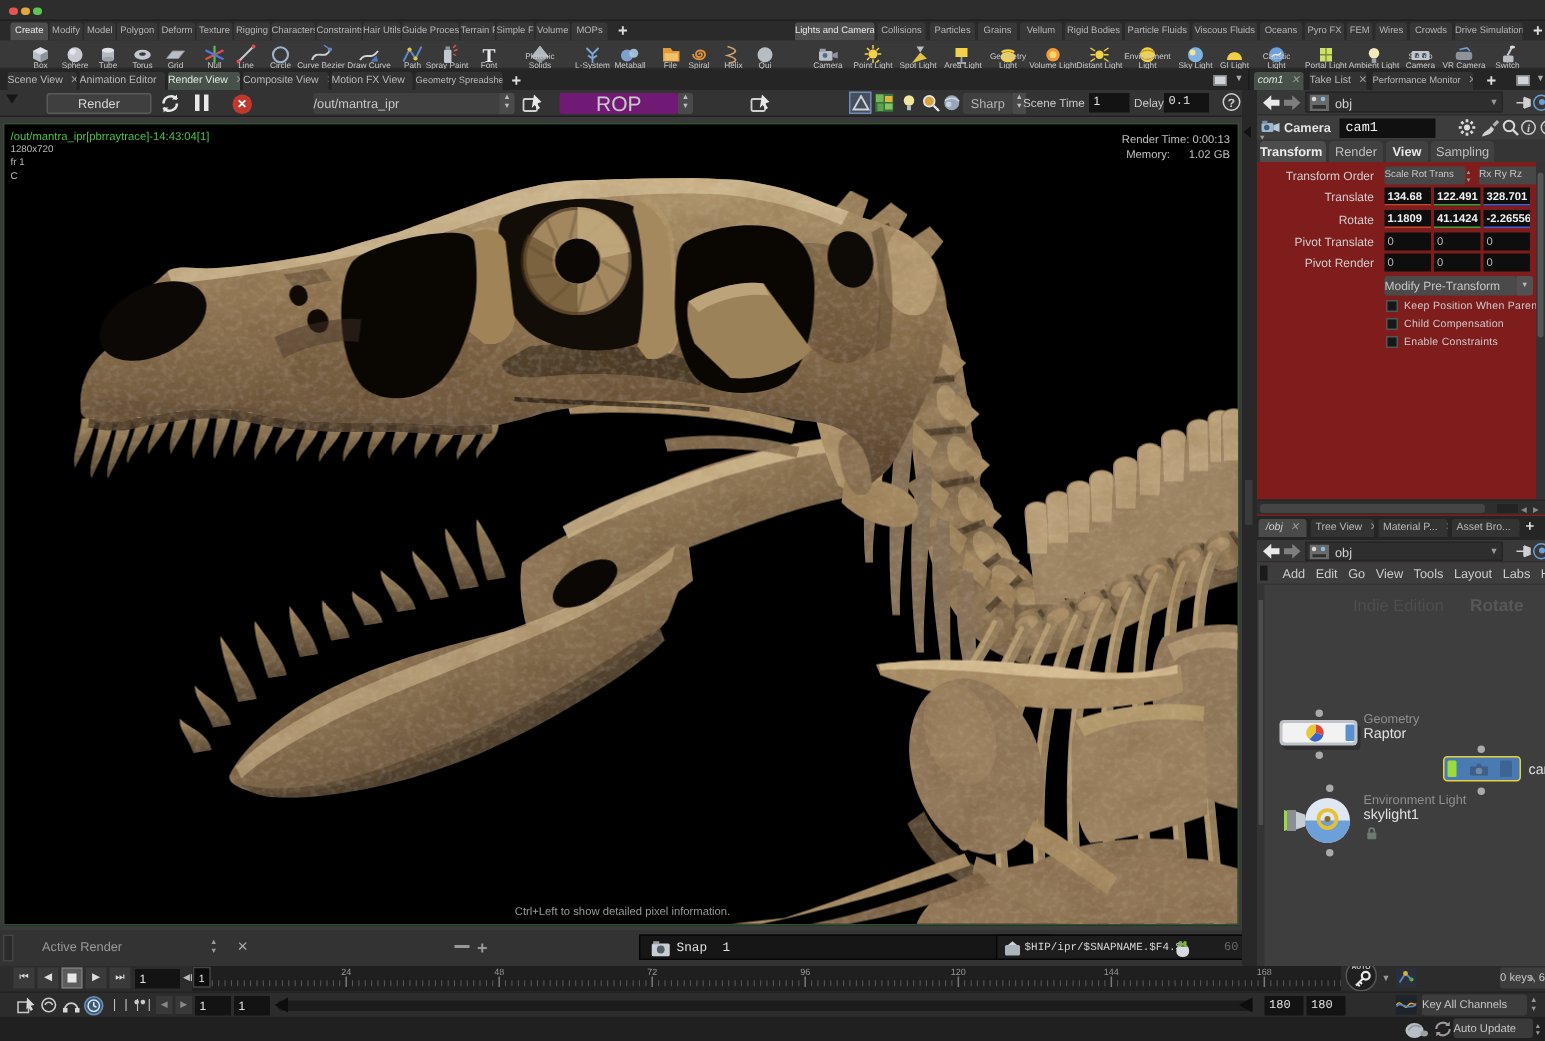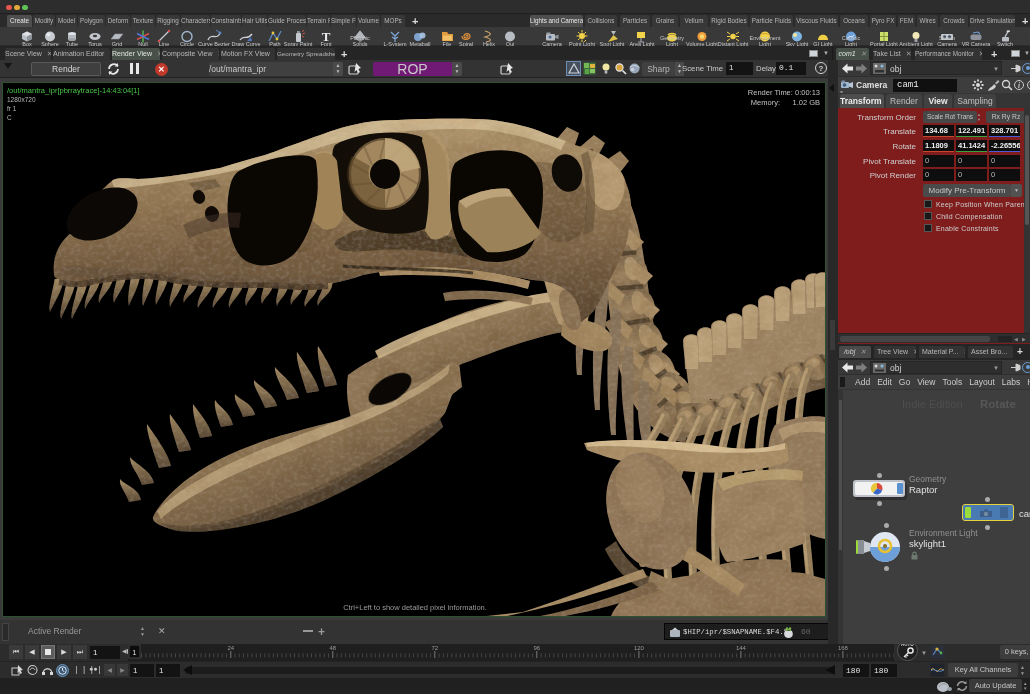--- a/index.html
+++ b/index.html
@@ -5,21 +5,21 @@
 html,body{width:1030px;height:694px;overflow:hidden;background:#2e2e2e;font-family:"Liberation Sans",sans-serif}
 .abs{position:absolute}
 body{position:relative}
 .tab{position:absolute;top:1px;height:12px;background:#373737;color:#b6b6b6;font-size:6.3px;line-height:12px;text-align:center;border-radius:2px 2px 0 0;overflow:hidden;white-space:nowrap}
 .tab.sel{background:#4e4e4e;color:#e8e8e8}
 .ptab{position:absolute;top:2px;height:12px;background:#333333;color:#b8b8b8;font-size:7px;line-height:12px;padding:0 3px;border-radius:2px 2px 0 0;overflow:hidden;white-space:nowrap;text-align:center}
 .ptab .x{color:#999;margin-left:5px;font-size:7px}
 .ptab.sel{background:#47514a;color:#dfe7df}
 .lbl{position:absolute;color:#c9c9c9;font-size:5.5px;text-align:center;line-height:5.8px;white-space:nowrap}
 .field{position:absolute;background:#131313;color:#e4e4e4;font-size:8px;line-height:11px;padding-left:3px}
-.combo{position:absolute;background:#434343;color:#c6c6c6;font-size:8px;line-height:12px;text-align:center;border-radius:2px}
+.combo{position:absolute;background:#434343;color:#c6c6c6;font-size:8px;line-height:12px;border-radius:2px}
 .plabel{position:absolute;color:#cfcfcf;font-size:8px;text-align:right;line-height:11px;white-space:nowrap}
 .pfield{position:absolute;background:#0e0e0e;color:#f0f0f0;font-size:7.5px;font-weight:bold;line-height:12px;padding-left:2px;overflow:hidden;white-space:nowrap}
 .cb{position:absolute;width:8px;height:8px;background:#181818;border:1px solid #555}
 .cbl{position:absolute;color:#cccccc;font-size:7px;white-space:nowrap;letter-spacing:0.2px}
 .mitem{color:#cccccc;font-size:8.5px;margin-right:7px}
 </style></head>
 <body>
 
 <div class="abs" style="left:0;top:0;width:1030px;height:14px;background:#2d2d2d;border-bottom:1px solid #1f1f1f">
  <div class="abs" style="left:6px;top:4.5px;width:5.5px;height:5.5px;border-radius:50%;background:#e2564d"></div>
@@ -621,33 +621,41 @@
  <div class="abs" style="left:265px;top:525px;width:300px;color:#9a9a9a;font-size:7.5px;text-align:center">Ctrl+Left to show detailed pixel information.</div>
 </div>
 
 <div class="abs" style="left:0;top:620px;width:830px;height:24px;background:#333333">
  <div class="abs" style="left:2px;top:3px;width:7px;height:18px;background:#2a2a2a;border:1px solid #444"></div>
  <div class="abs" style="left:28px;top:4px;width:110px;height:15px;color:#9a9a9a;font-size:8.5px;line-height:15px">Active Render</div>
  <div class="abs" style="left:140px;top:5px;color:#999;font-size:5px;line-height:6px">▲<br>▼</div>
  <div class="abs" style="left:158px;top:6px;color:#aaa;font-size:9px">✕</div>
  <div class="abs" style="left:303px;top:10px;width:10px;height:2px;background:#999"></div>
  <div class="abs" style="left:318px;top:5px;color:#999;font-size:12px;font-weight:bold">+</div>
+ <div class="abs" style="left:426px;top:3px;width:276px;height:17px;background:#161616;border:1px solid #060606">
+   <svg class="abs" style="left:7px;top:3px" width="13" height="11" viewBox="0 0 13 11">
+        <rect x="0.5" y="2" width="12" height="8.5" rx="1" fill="#c9ced4"></rect>
+        <rect x="1.5" y="0.5" width="4" height="2" fill="#9aa0a8"></rect>
+        <circle cx="6.5" cy="6" r="2.6" fill="#555d68"></circle>
+      </svg>
+   <div class="abs" style="left:24px;top:3px;color:#e0e0e0;font-size:8.5px;font-family:'Liberation Mono',monospace">Snap&nbsp;&nbsp;1</div>
+ </div>
  <div class="abs" style="left:664px;top:3px;width:168px;height:17px;background:#1d1d1d;border:1px solid #060606">
    <svg class="abs" style="left:4px;top:3px" width="12" height="11" viewBox="0 0 12 11">
         <rect x="1" y="3" width="10" height="7" rx="1" fill="#aeb4bb"></rect>
         <path d="M3 3 6 0.5 9 3" fill="#cdd2d8"></path>
       </svg>
    <div class="abs" style="left:18px;top:3.5px;color:#d8d8d8;font-size:7.3px;font-family:'Liberation Mono',monospace">$HIP/ipr/$SNAPNAME.$F4.$</div>
    <svg class="abs" style="left:117px;top:2px" width="13" height="13" viewBox="0 0 13 13">
         <path d="M3 5 C1.5 8 2 12 6.5 12 C11 12 11.5 8 10 5Z" fill="#d8dade"></path>
         <path d="M4 5 C5 3 8 3 9 5" fill="none" stroke="#7bb24a" stroke-width="1.6"></path>
         <circle cx="5" cy="2.5" r="1.2" fill="#7bb24a"></circle>
         <circle cx="8" cy="2.5" r="1.2" fill="#7bb24a"></circle>
       </svg>
-   <div class="abs" style="left:136px;top:3px;color:#666;font-size:8px;font-family:Liberation Mono, monospace">60</div>
+   <div class="abs" style="left:151px;top:3px;color:#666;font-size:8px;font-family:Liberation Mono, monospace">60</div>
  </div>
 </div>
 
 <div class="abs" style="left:0;top:644px;width:1030px;height:17px;background:#2c2c2c">
  <div class="abs" style="left:9px;top:1px;width:14px;height:14px;background:#3a3a3a;color:#dcdcdc;font-size:7px;text-align:center;line-height:14px">⏮</div>
  <div class="abs" style="left:25px;top:1px;width:14px;height:14px;background:#3a3a3a;color:#dcdcdc;font-size:7px;text-align:center;line-height:14px">◀</div>
  <div class="abs" style="left:41px;top:1px;width:14px;height:14px;background:#5c5c5c;border:1px solid #777">
       <div class="abs" style="left:3px;top:3px;width:6px;height:6px;background:#e8e8e8"></div>
     </div>
  <div class="abs" style="left:57px;top:1px;width:14px;height:14px;background:#3a3a3a;color:#dcdcdc;font-size:7px;text-align:center;line-height:14px">▶</div>

